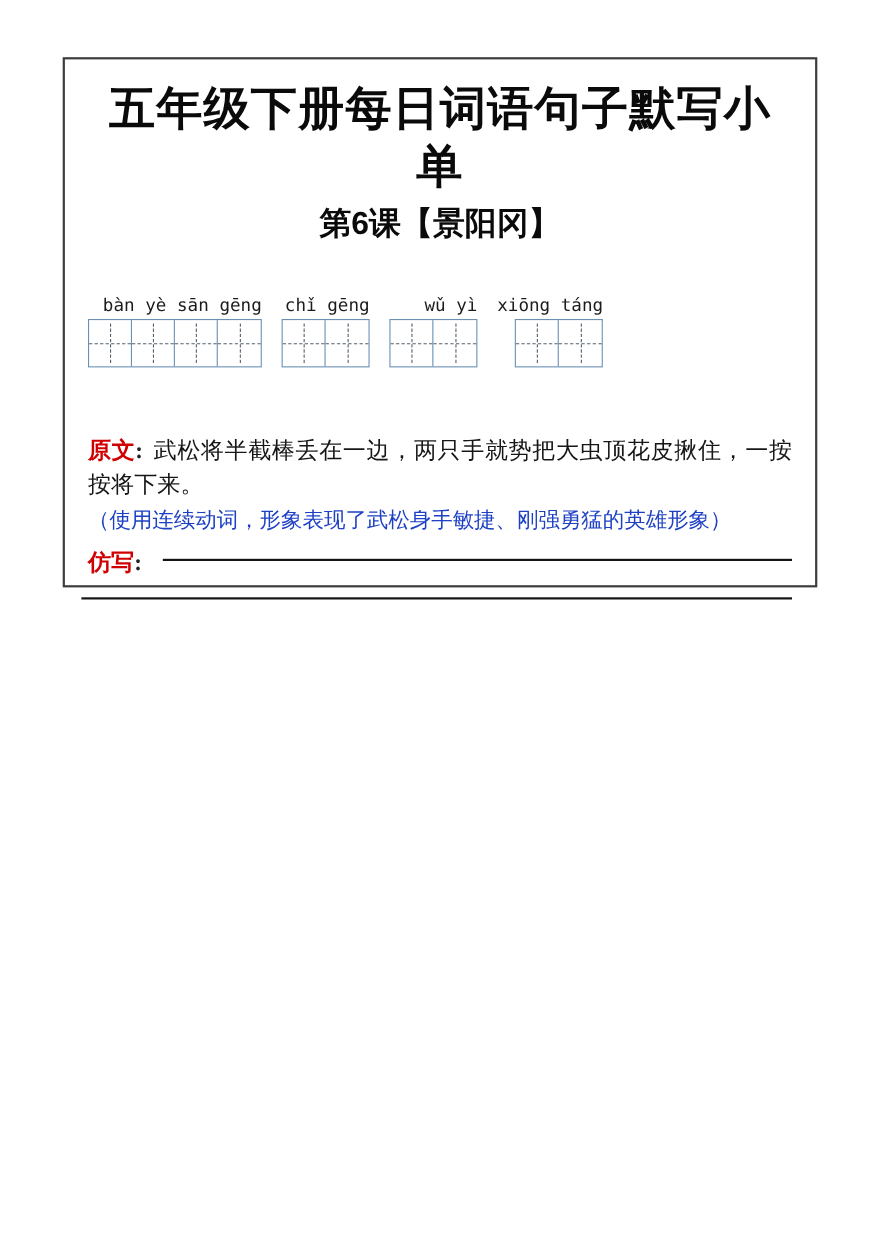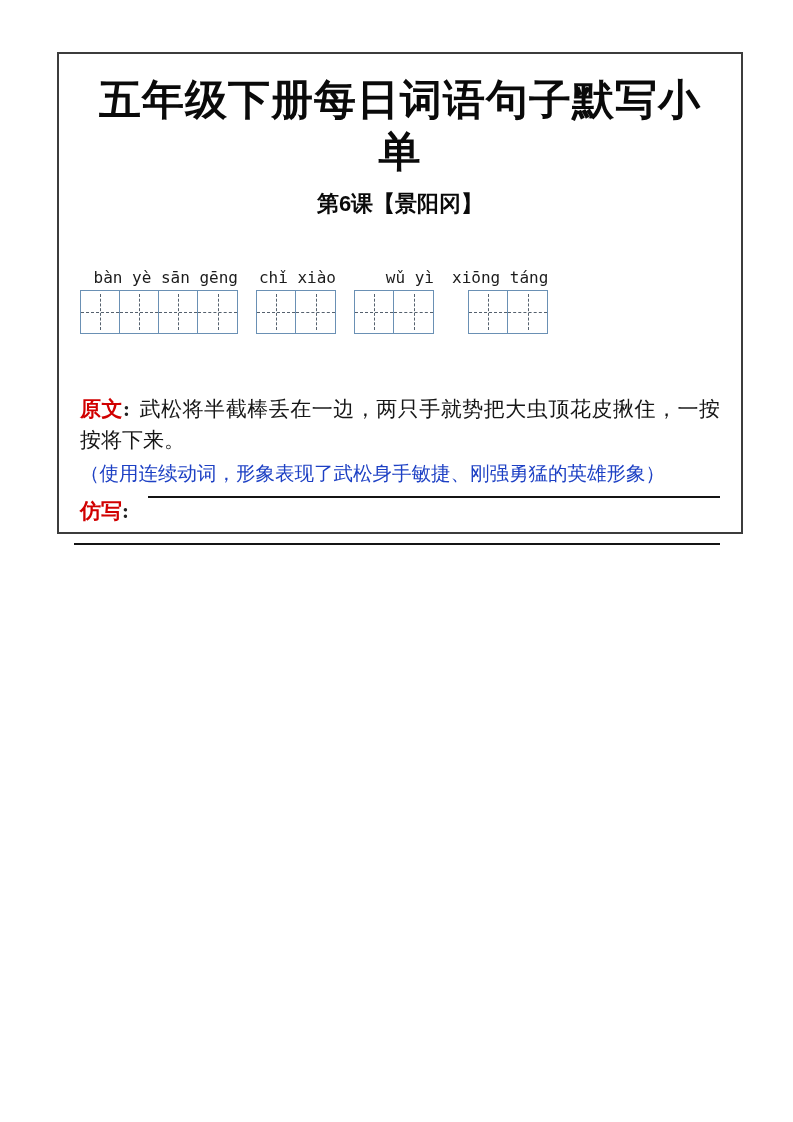--- a/index.html
+++ b/index.html
@@ -18,21 +18,21 @@
   .box{
     position:absolute;left:57px;top:52px;width:686px;height:482px;
     border:2px solid #3c3c3c;background:#ffffff;padding:0 21px;
   }
   .title{
     margin-top:20px;text-align:center;font-size:42px;line-height:52px;
     font-weight:700;color:#0a0a0a;letter-spacing:1px;
     font-family:"Liberation Serif","DejaVu Serif",serif;
   }
   .subtitle{
-    margin-top:8px;text-align:center;font-size:22px;line-height:36px;
+    margin-top:8px;text-align:center;font-size:29px;line-height:36px;
     font-weight:700;color:#0a0a0a;
     font-family:"Liberation Sans","DejaVu Sans",sans-serif;
   }
   .pgrow{margin-top:46px;display:flex;gap:18px;align-items:flex-start;}
   .pgroup{display:flex;flex-direction:column;align-items:flex-end;}
   .pinyin{
     font-family:"DejaVu Sans Mono",monospace;font-size:16px;line-height:20px;
     color:#1c1c1c;white-space:nowrap;margin-bottom:2px;
   }
   .grid{display:flex;border:1.5px solid var(--grid-border);width:max-content;background:#fff;}
@@ -49,21 +49,21 @@
   .para{
     margin-top:60px;font-size:21px;line-height:31px;color:var(--ink);
     text-align:justify;
   }
   .red{color:var(--red);font-weight:700;}
   .colon{color:#222;font-weight:700;margin-right:9px;}
   .blue{
     margin-top:3px;font-size:19.5px;line-height:29px;font-weight:400;
     color:var(--blue);white-space:nowrap;
   }
-  .imitate{margin-top:8px;display:flex;align-items:flex-start;font-size:21px;line-height:30px;}
+  .imitate{margin-top:8px;display:flex;align-items:center;font-size:21px;line-height:30px;}
   .uline{flex:1;border-bottom:2.5px solid #141414;margin-left:10px;margin-bottom:5px;}
   .uline2{margin-top:17px;margin-left:-6px;border-bottom:2.5px solid #141414;}
 </style>
 </head>
 <body>
 
 <div class="box">
 
   <div class="title">五年级下册每日词语句子默写小单</div>
 
@@ -73,21 +73,21 @@
       <div class="pgroup">
         <div class="pinyin">bàn yè sān gēng</div>
         <div class="grid">
           <div class="cell"></div>
           <div class="cell"></div>
           <div class="cell"></div>
           <div class="cell"></div>
         </div>
       </div>
       <div class="pgroup">
-        <div class="pinyin">chǐ xiào</div>
+        <div class="pinyin">chǐ gēng</div>
         <div class="grid">
           <div class="cell"></div>
           <div class="cell"></div>
         </div>
       </div>
       <div class="pgroup">
         <div class="pinyin">wǔ yì</div>
         <div class="grid">
           <div class="cell"></div>
           <div class="cell"></div>

